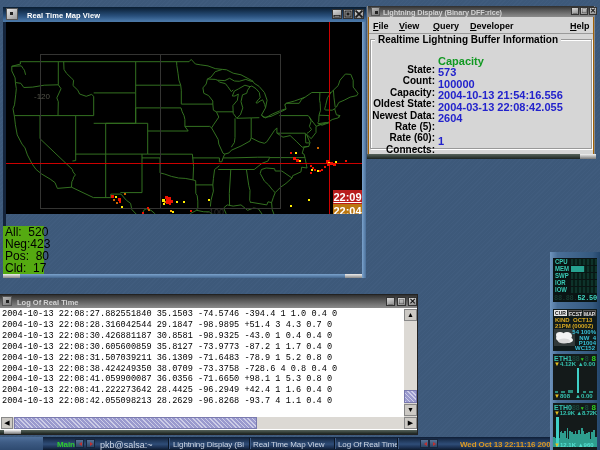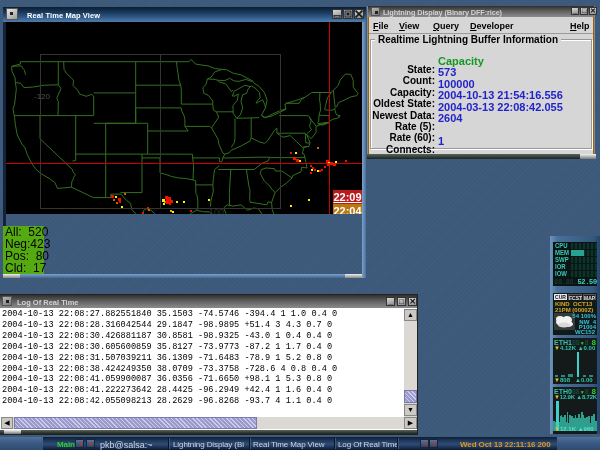--- a/index.html
+++ b/index.html
@@ -61,21 +61,21 @@
 #tbinset { position:absolute; left:43px; top:0; width:514px; height:13px;
   background:linear-gradient(180deg,#0f1e36 0%,#21395c 30%,#2f4d78 55%,#1c3152 80%,#0d1a2e 100%); }
 #taskbar .t { position:absolute; font-size:8px; color:#cdd6e4; top:2.5px; letter-spacing:-0.1px; }
 .tsep { position:absolute; top:1px; width:1px; height:11px; background:#0a1524; box-shadow:1px 0 0 #3d5a84; }
 .tbtn { position:absolute; top:2px; width:9px; height:9px; background:linear-gradient(180deg,#5a7396,#2d4565); border:1px solid #16253c; }
 .tbtn:after { content:""; position:absolute; left:2px; top:2px; border:2px solid transparent; }
 .tbtn.l:after { border-right:3px solid #c03030; left:1px; }
 .tbtn.r:after { border-left:3px solid #c03030; left:3px; }
 
 
-#gk { left:550px; top:236px; width:50px; height:198px;
+#gk { left:550px; top:252px; width:50px; height:198px;
   background:linear-gradient(90deg,#6f94bd 0%,#4a6f98 15%,#35597f 85%,#23456b 100%); }
 .gkp { position:absolute; left:3px; width:44px; background:#0d1717; overflow:hidden; }
 .gt { position:absolute; color:#35c0ae; font-size:6.5px; font-weight:bold; white-space:nowrap; }
 .meter { position:absolute; left:17px; height:6px; width:26px;
   background:repeating-linear-gradient(90deg,#0e332b 0 2px,#071d17 2px 4px); }
 .mrow { position:absolute; left:1px; width:42px; height:7px; }
 .mlab { position:absolute; left:1px; top:0px; color:#38c8b4; font-size:6px; font-weight:bold; transform:scaleY(1.05); }
 </style></head><body>
 
 <div class="abs" id="mapwin">

